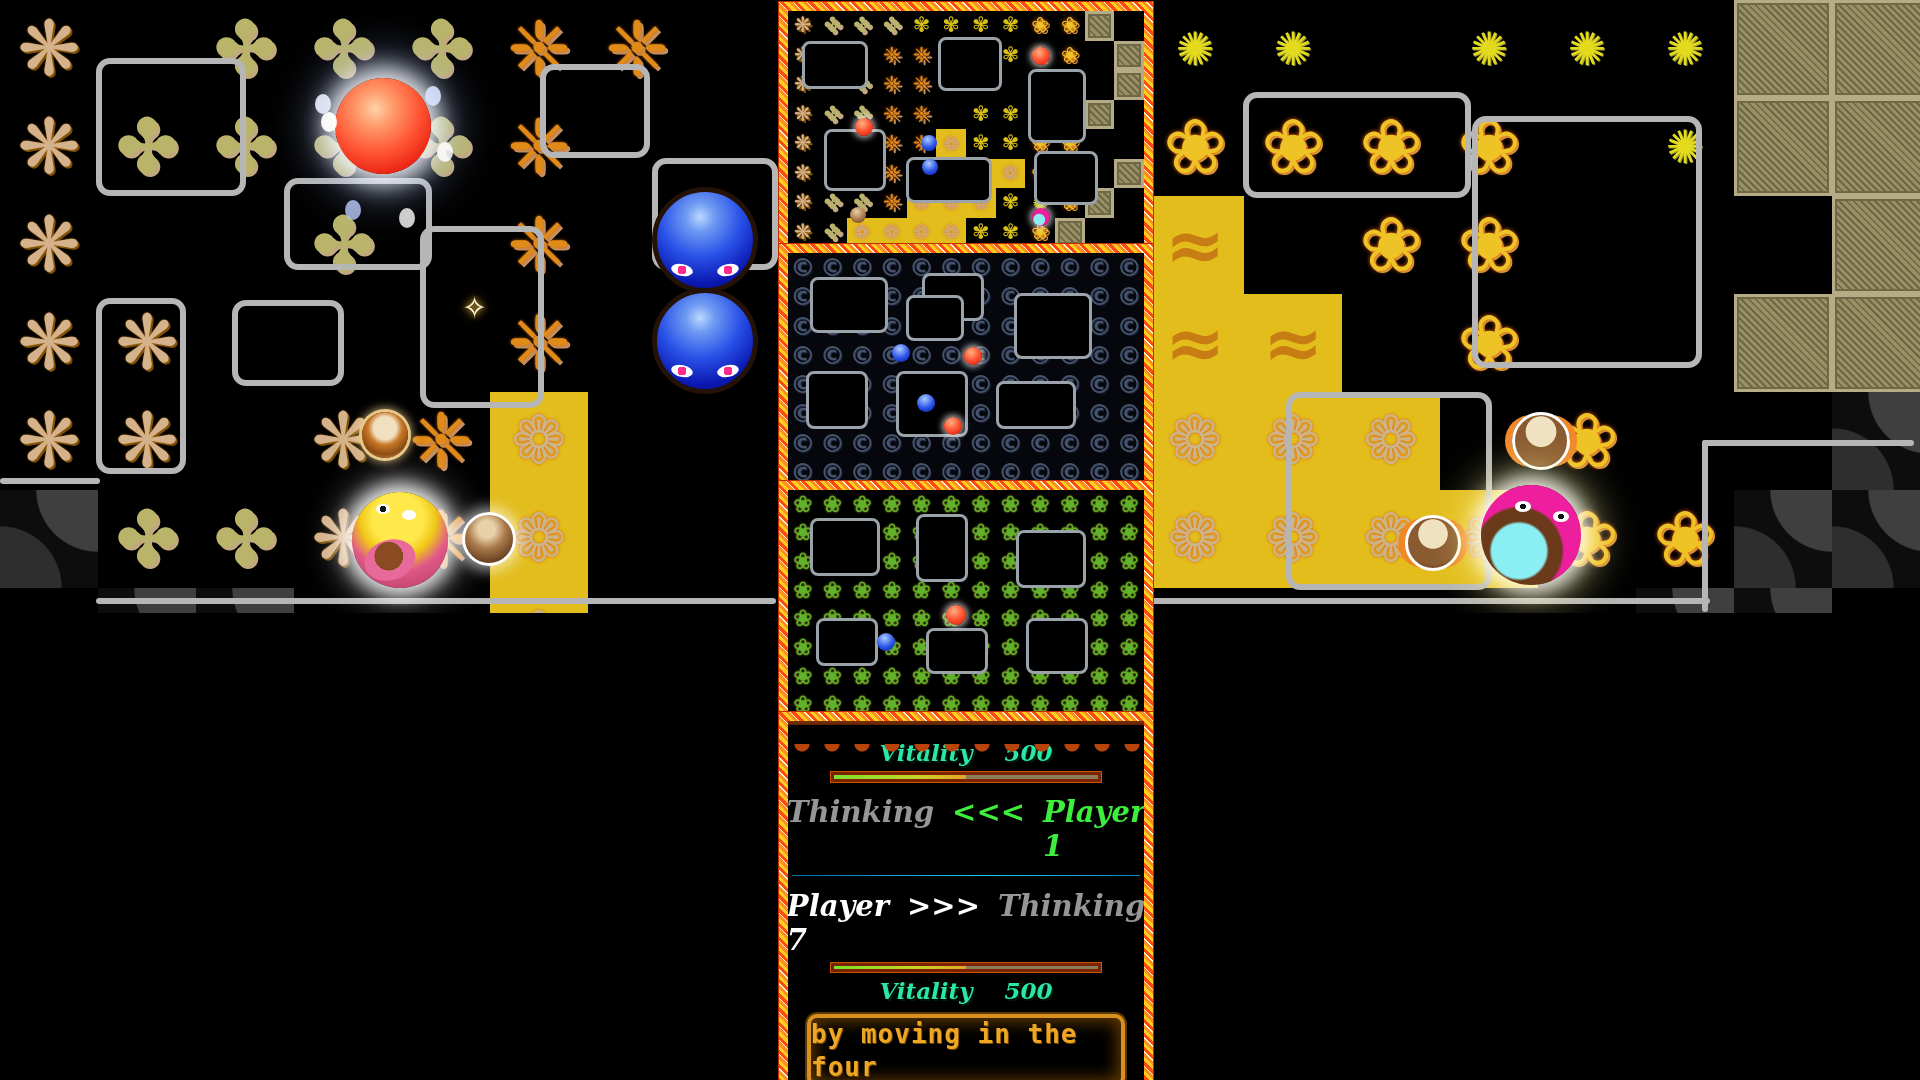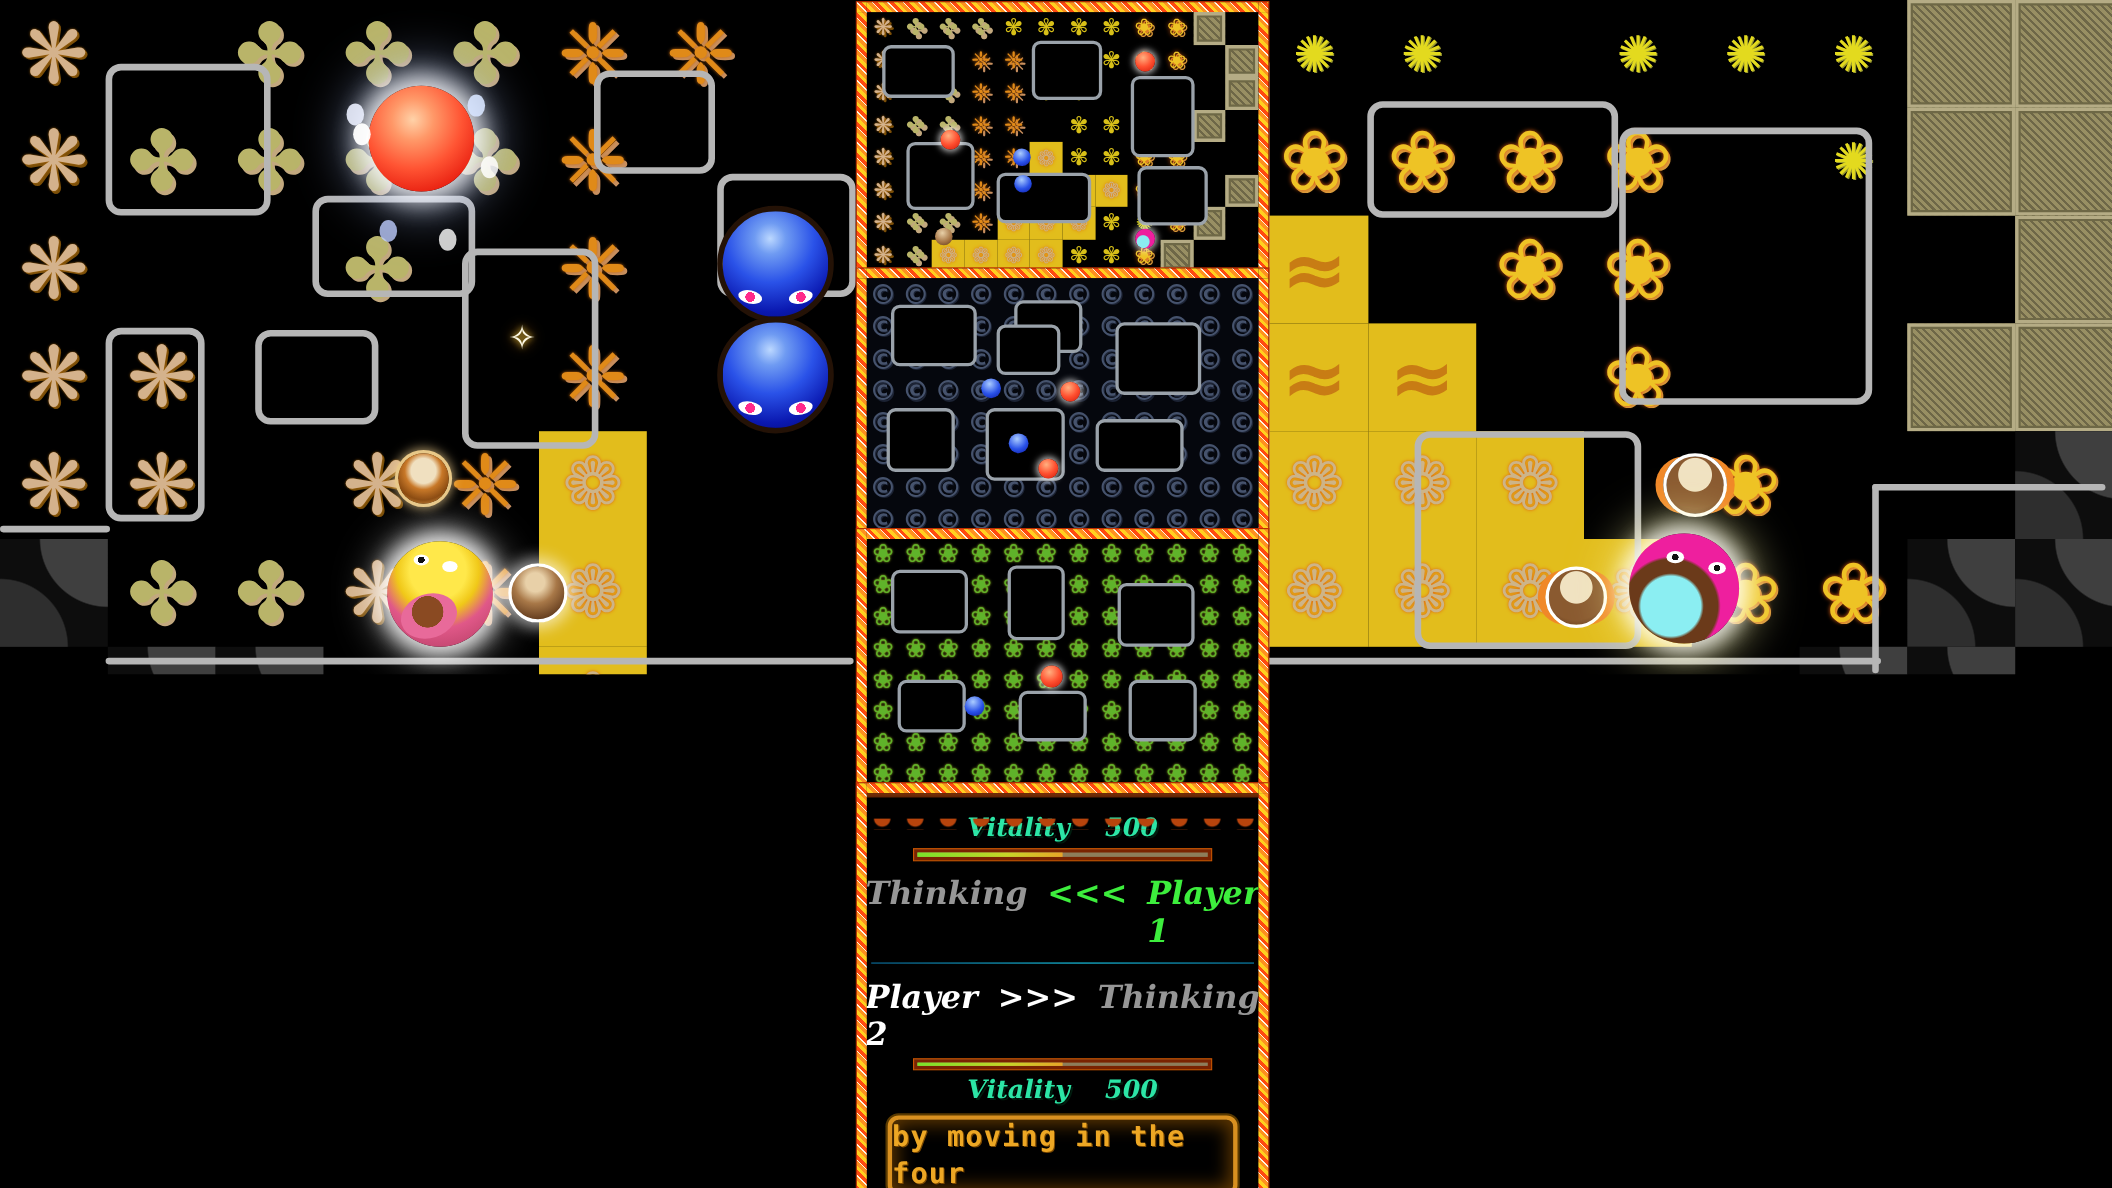--- a/index.html
+++ b/index.html
@@ -574,21 +574,21 @@
 
       <div class="prow fancy">
         <span class="gray">Thinking</span>
         <span class="green">&lt;&lt;&lt;</span>
         <span class="green">Player 1</span>
       </div>
 
       <div class="divider"></div>
 
       <div class="prow fancy">
-        <span class="white">Player 2</span>
+        <span class="white">Player 7</span>
         <span class="white">&gt;&gt;&gt;</span>
         <span class="gray">Thinking</span>
       </div>
 
       <div class="vbar">
         <div class="vfill" style="width: 50%;"></div>
       </div>
       <div class="vrow fancy" style="margin-top:5px;">
         <span>Vitality</span>
         <span>500</span>

